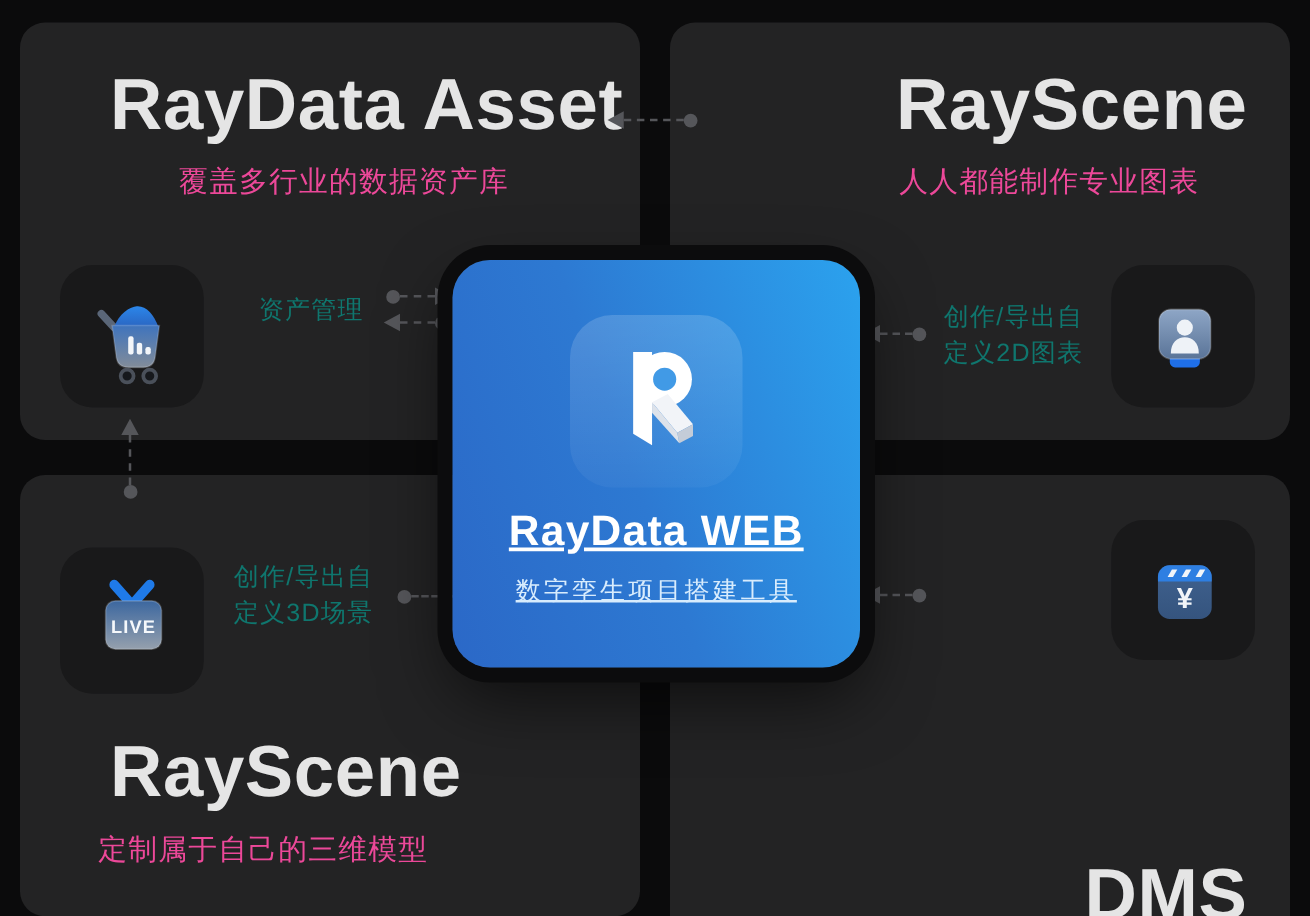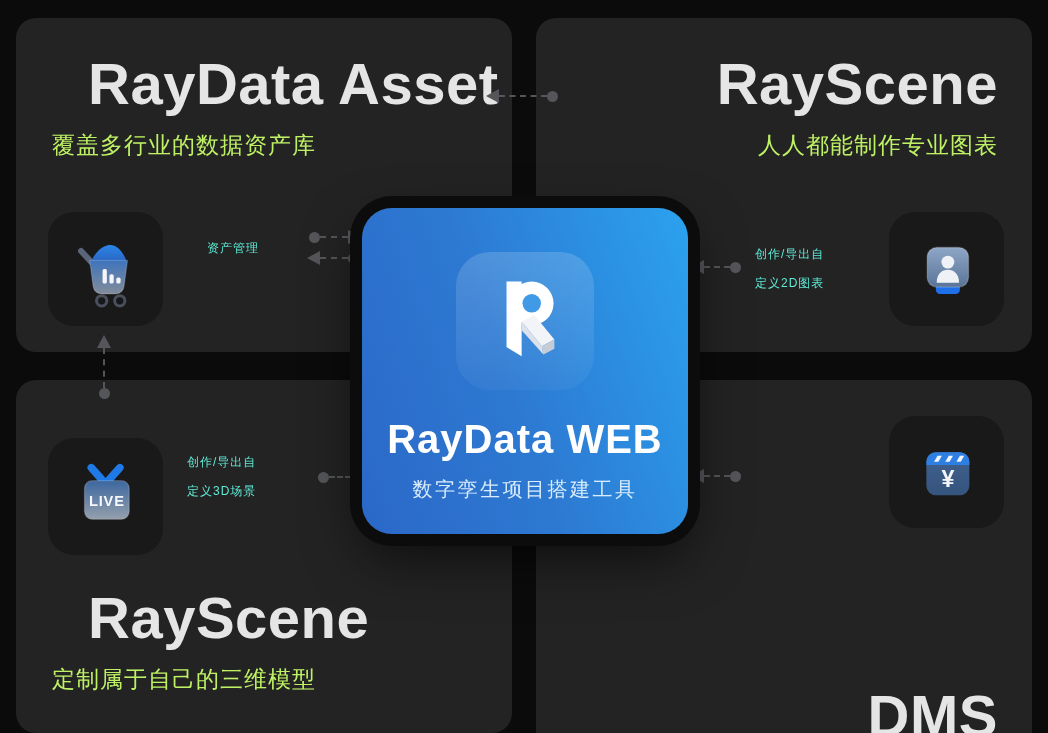--- a/index.html
+++ b/index.html
@@ -12,31 +12,31 @@
   .qcard.tr{left:536px;top:18px;width:496px;height:334px;}
   .qcard.bl{left:16px;top:380px;width:496px;height:353px;}
   .qcard.br{left:536px;top:380px;width:496px;height:407px;}
 
   .qhead{position:absolute;}
   .qhead.left{left:36px;text-align:left;}
   .qhead.right{right:34px;text-align:right;}
   .qhead.top{top:34px;}
   .qhead.bottom{bottom:38px;}
   .qtitle{color:#e5e5e5;font-size:58px;font-weight:bold;letter-spacing:.5px;line-height:1.12;margin-left:36px;}
-  .qsub{color:#bef264;font-size:23px;margin-top:13px;letter-spacing:1px;}
+  .qsub{color:#ec4899;font-size:23px;margin-top:13px;letter-spacing:1px;text-align:center;}
 
   .tile{position:absolute;width:115px;height:114px;background:#19191a;border-radius:26px;
         display:flex;align-items:center;justify-content:center;}
   .tile svg{width:86px;height:86px;}
   .tile-cart{left:48px;top:212px;}
   .tile-user{left:889px;top:212px;}
   .tile-live{left:48px;top:438px;height:117px;}
   .tile-yen{left:889px;top:416px;height:112px;}
 
-  .linklabel{position:absolute;color:#5eead4;font-size:12px;line-height:29px;letter-spacing:1px;}
+  .linklabel{position:absolute;color:#0f766e;font-size:20px;line-height:29px;letter-spacing:1px;}
   .lbl-asset{left:207px;top:234px;}
   .lbl-2d{left:755px;top:240px;}
   .lbl-3d{left:187px;top:448px;}
   .lbl-dms{left:762px;top:452px;}
   .linklabel span{display:block;}
 
   
   .arrow{position:absolute;display:flex;align-items:center;}
   .arrow.v{flex-direction:column;}
   .dash-h{flex:1;border-top:2px dashed #55565a;height:0;}
@@ -57,22 +57,22 @@
 
   
   .center-card{position:absolute;left:362px;top:208px;width:326px;height:326px;border-radius:30px;
     background:linear-gradient(250deg,#2ba2ee 0%,#2d79d2 55%,#2b68c7 100%);
     box-shadow:0 0 0 12px #0c0c0d,0 22px 55px rgba(0,0,0,.65);
     display:flex;flex-direction:column;align-items:center;}
   .app-icon{margin-top:44px;width:138px;height:138px;border-radius:34px;
     background:linear-gradient(180deg,rgba(255,255,255,.16),rgba(255,255,255,.04));
     display:flex;align-items:center;justify-content:center;}
   .app-icon svg{width:84px;height:96px;}
-  .center-title{margin-top:27px;color:#ffffff;font-size:40px;font-weight:bold;letter-spacing:1px;}
-  .center-sub{margin-top:14px;color:#d8ecfd;font-size:20px;letter-spacing:2.5px;}
+  .center-title{margin-top:16px;color:#ffffff;font-size:34px;font-weight:bold;letter-spacing:1px;text-decoration:underline;}
+  .center-sub{margin-top:14px;color:#d8ecfd;font-size:20px;letter-spacing:2.5px;text-decoration:underline;}
 </style>
 </head>
 <body>
 
 <div class="canvas">
 
   <div class="qcard tl">
     <div class="qhead left top">
       <div class="qtitle">RayData Asset</div>
       <div class="qsub">覆盖多行业的数据资产库</div>

